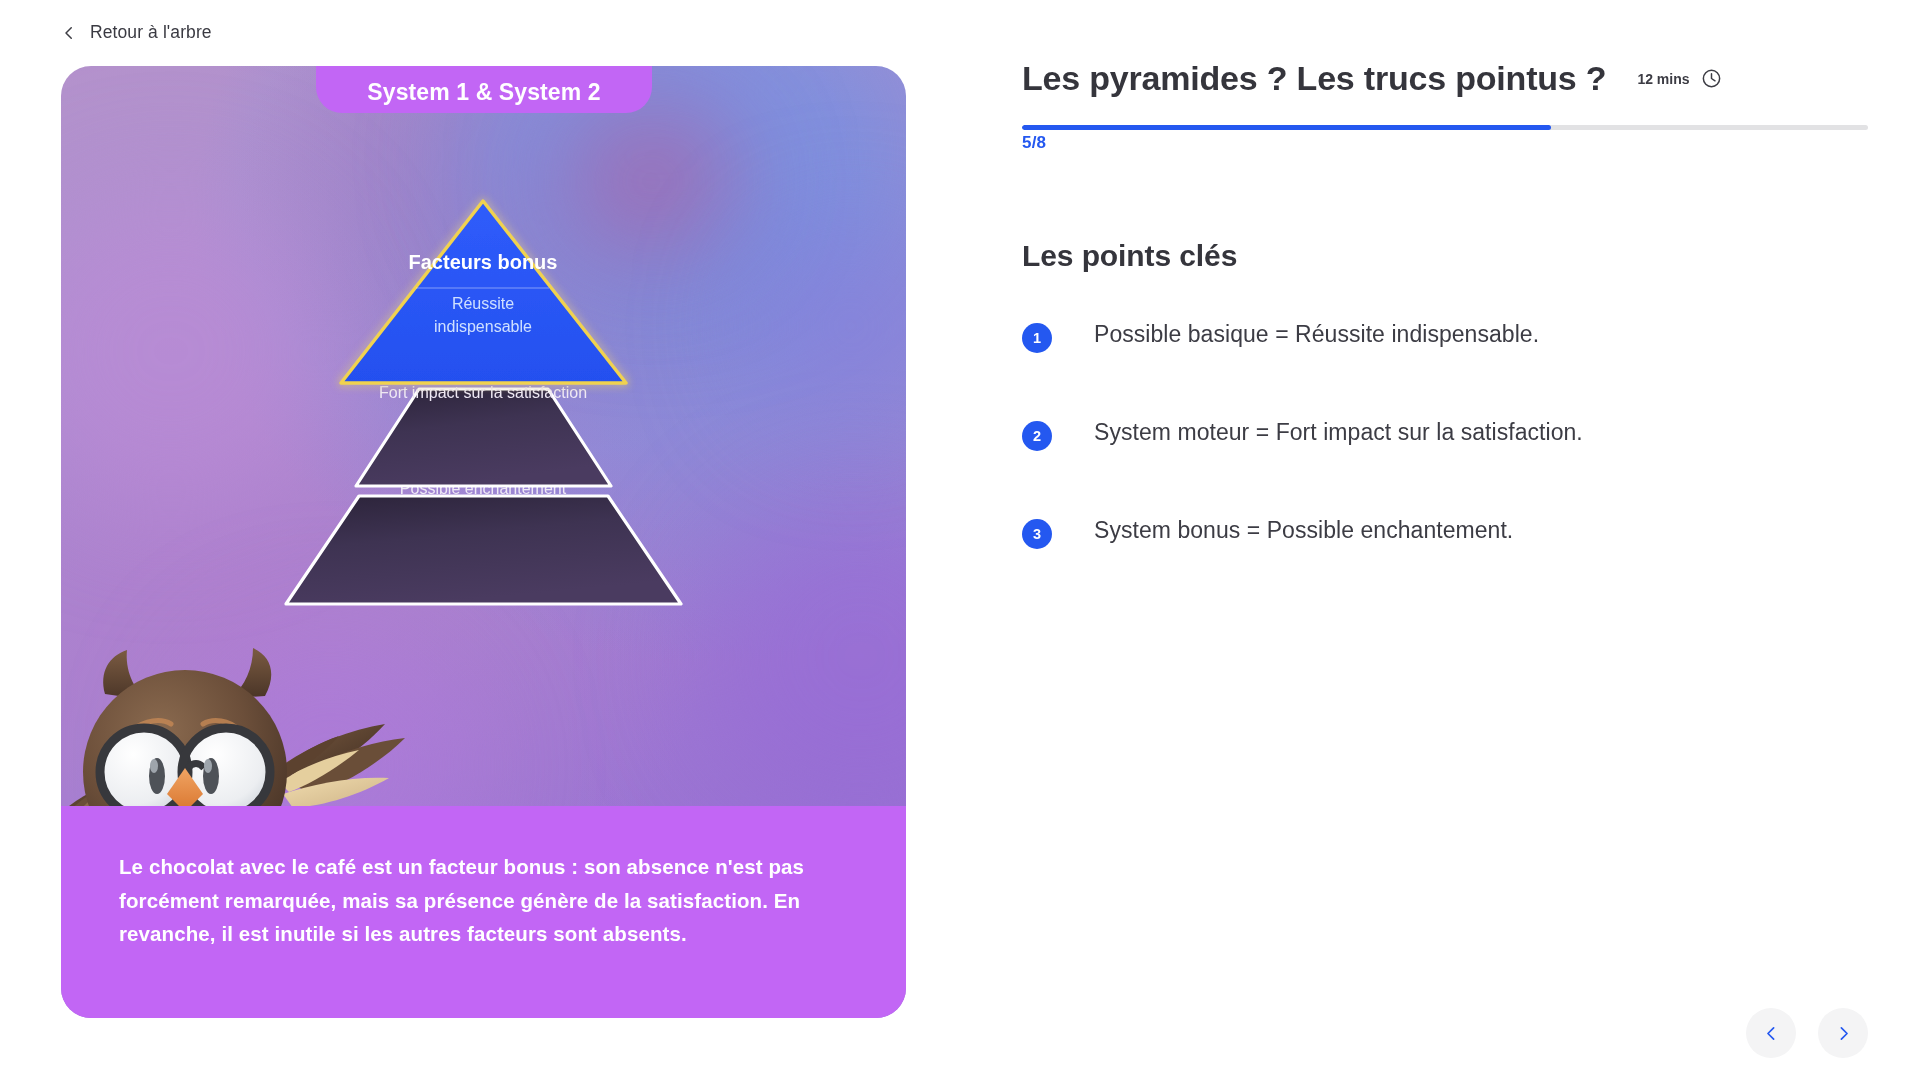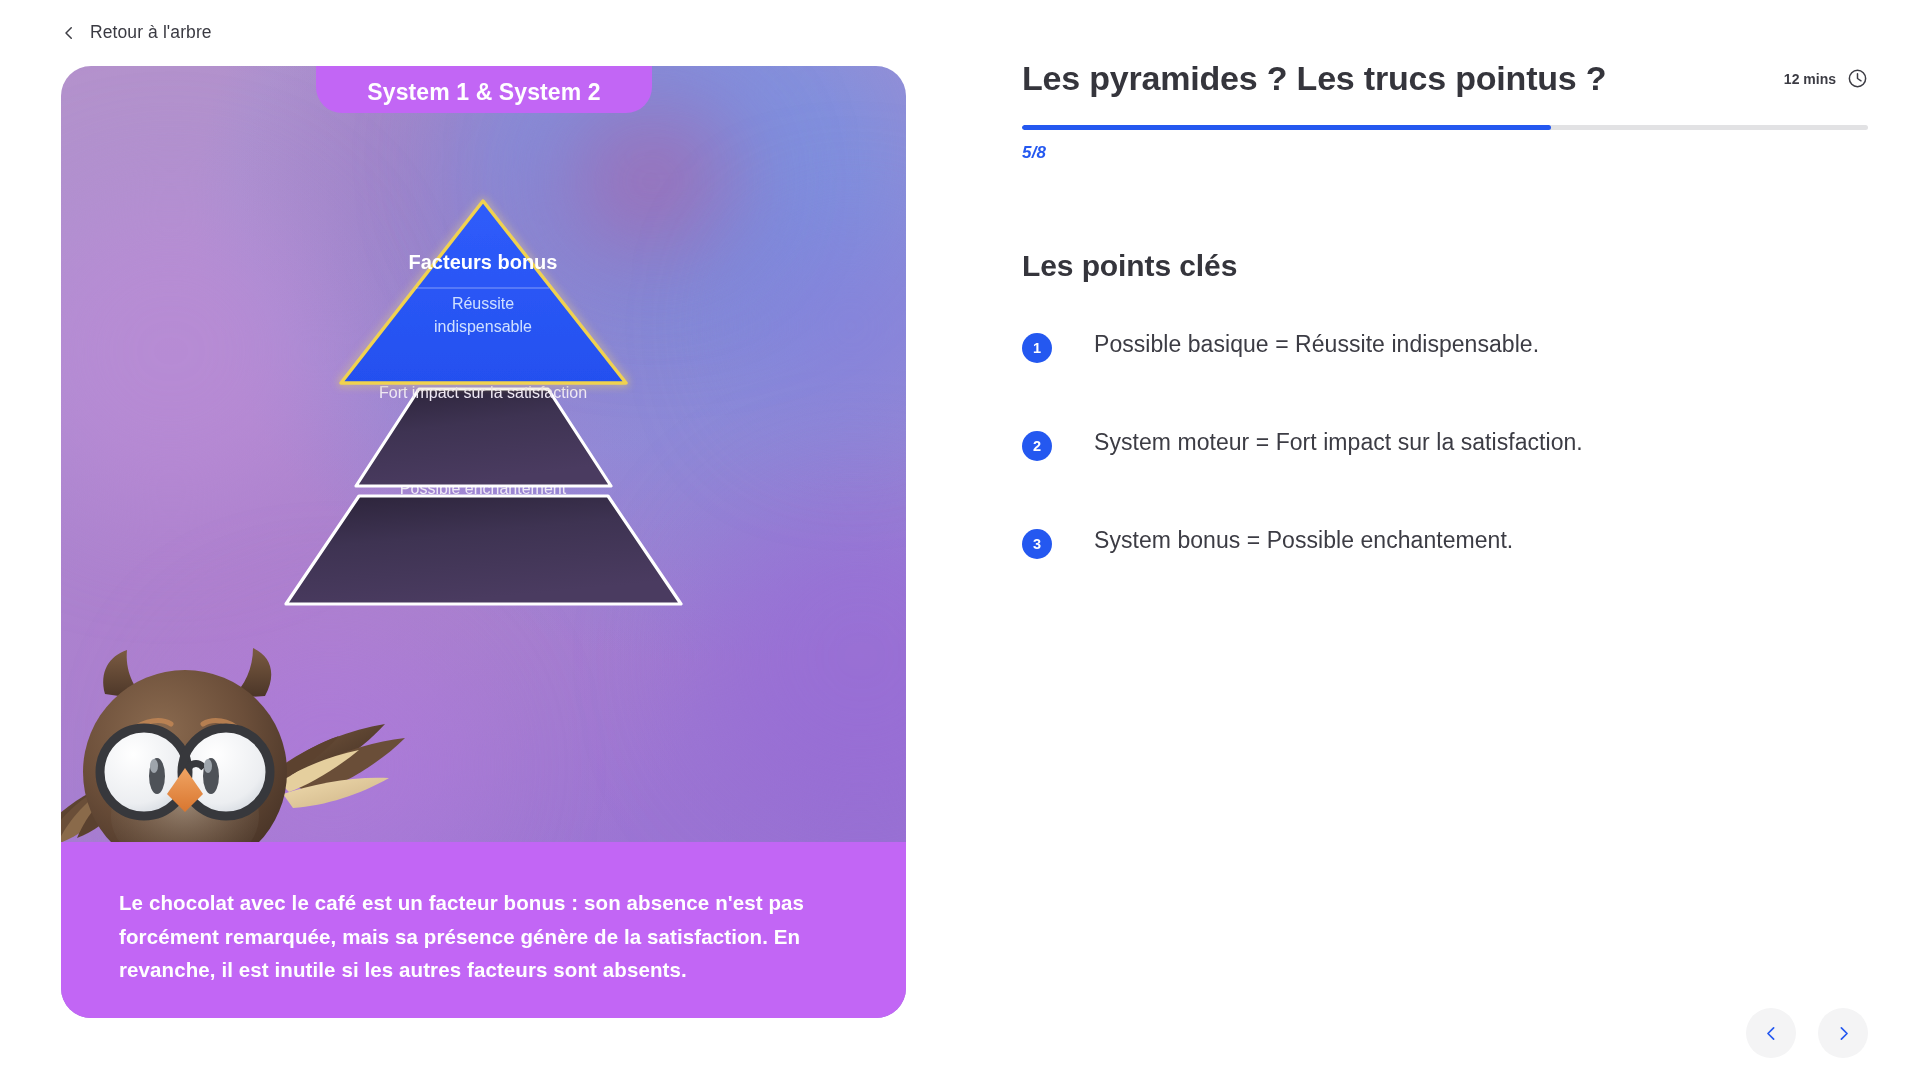--- a/index.html
+++ b/index.html
@@ -133,21 +133,21 @@
     pointer-events: none;
   }
   .owl svg { display: block; width: 440px; height: 235px; }
 
   
   .speech-bubble {
     position: absolute;
     left: 0;
     bottom: 0;
     width: 845px;
-    padding: 44px 62px 32px 58px;
+    padding: 44px 62px 68px 58px;
     background: #c266f5;
     z-index: 7;
   }
   .speech-text {
     font-size: 20.5px;
     font-weight: bold;
     line-height: 1.62;
     color: #ffffff;
     letter-spacing: 0.1px;
   }
@@ -158,22 +158,21 @@
     left: 1022px;
     top: 58px;
     width: 846px;
     height: 1000px;
   }
 
   .panel-head {
     position: relative;
     display: flex;
     align-items: flex-start;
-    justify-content: space-between;
-    gap: 20px;
+    gap: 31px;
   }
   .panel-title {
     font-size: 34px;
     font-weight: bold;
     color: #35353c;
     letter-spacing: -0.2px;
     line-height: 1.2;
   }
   .duration {
     display: flex;
@@ -199,26 +198,25 @@
     overflow: hidden;
   }
   .progress-fill {
     position: absolute;
     left: 0; top: 0; bottom: 0;
     width: 62.5%;
     border-radius: 3px;
     background: #2458f0;
   }
   .progress-count {
-    margin-top: 13px;
+    margin-top: 3px;
     font-size: 17px;
     font-weight: bold;
     color: #2458f0;
     letter-spacing: 0.2px;
-    font-style: italic;
   }
 
   .keypoints-title {
     margin-top: 86px;
     font-size: 30px;
     font-weight: bold;
     color: #35353c;
     letter-spacing: -0.1px;
   }
 

